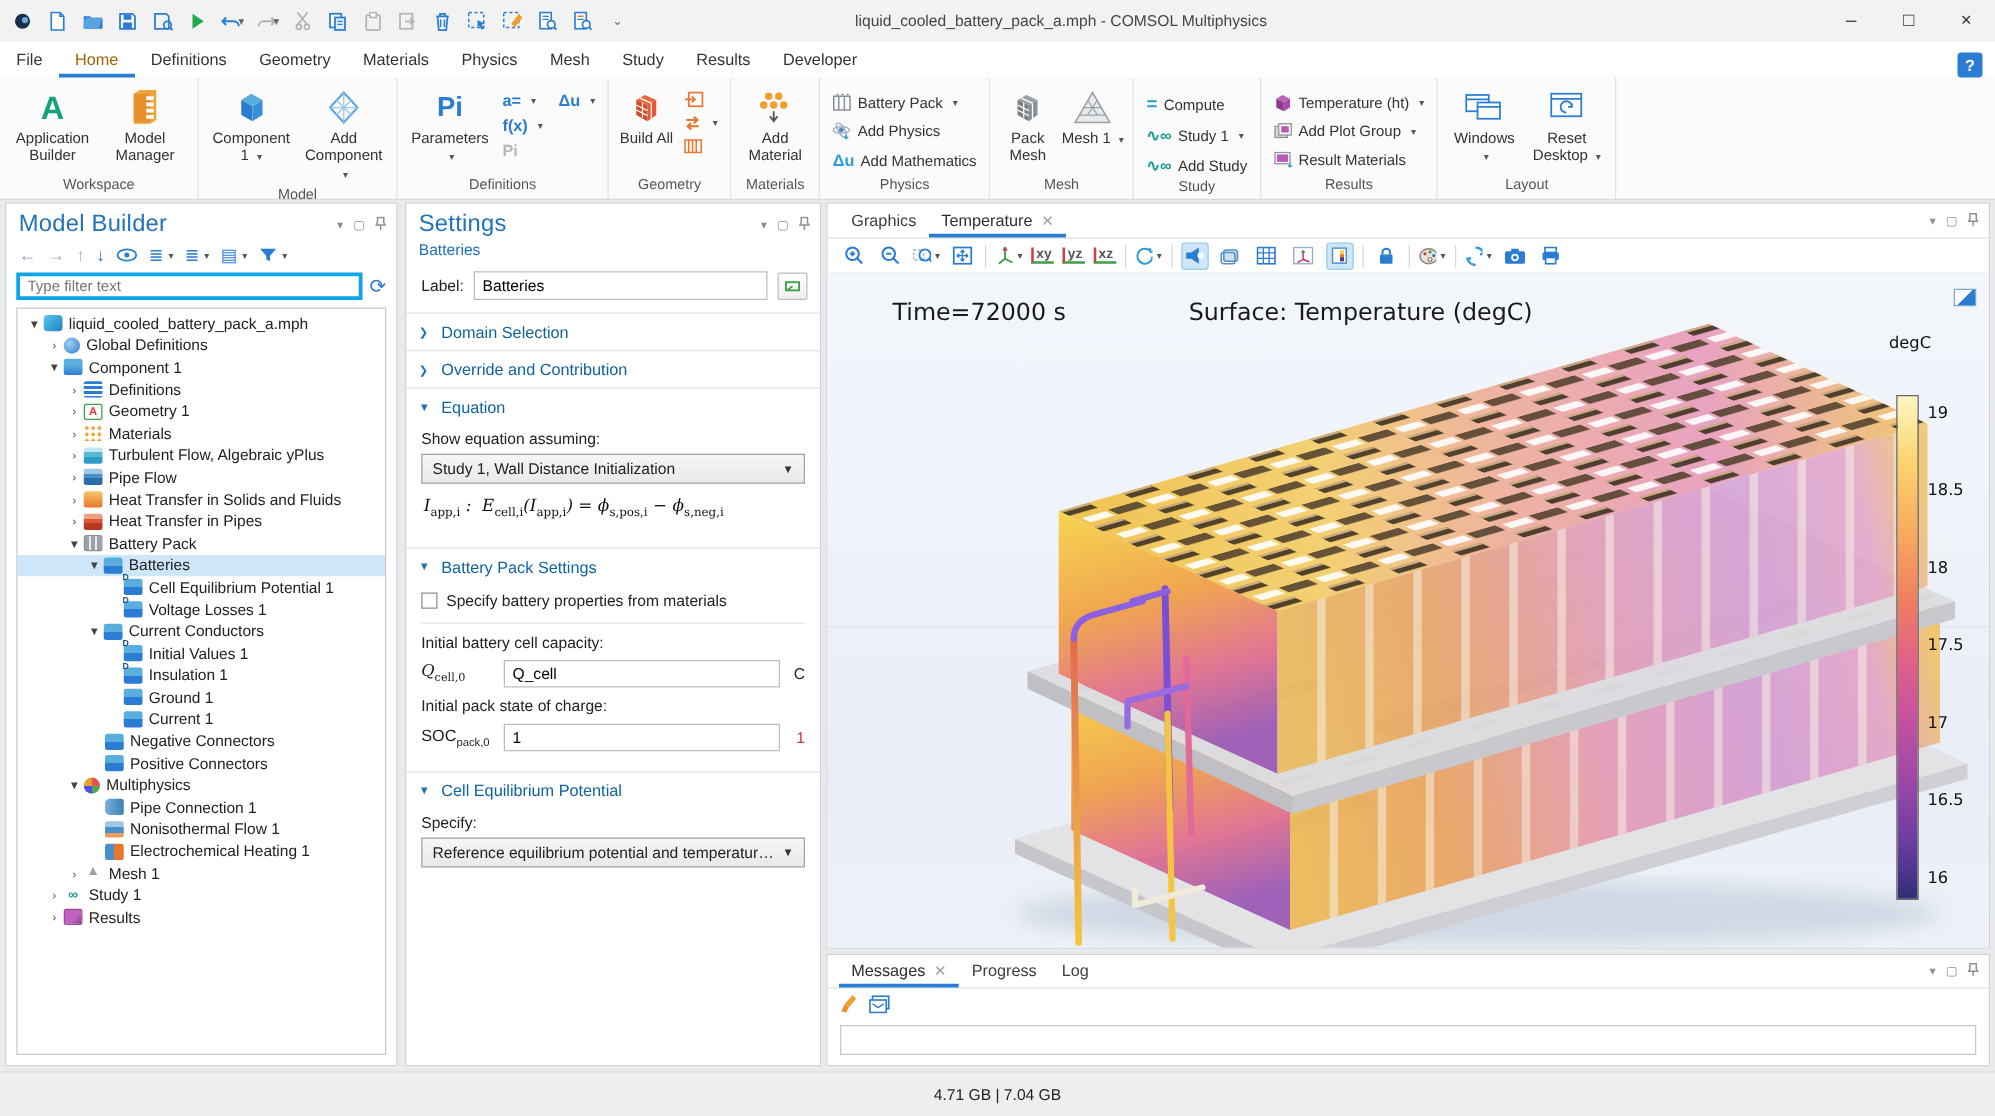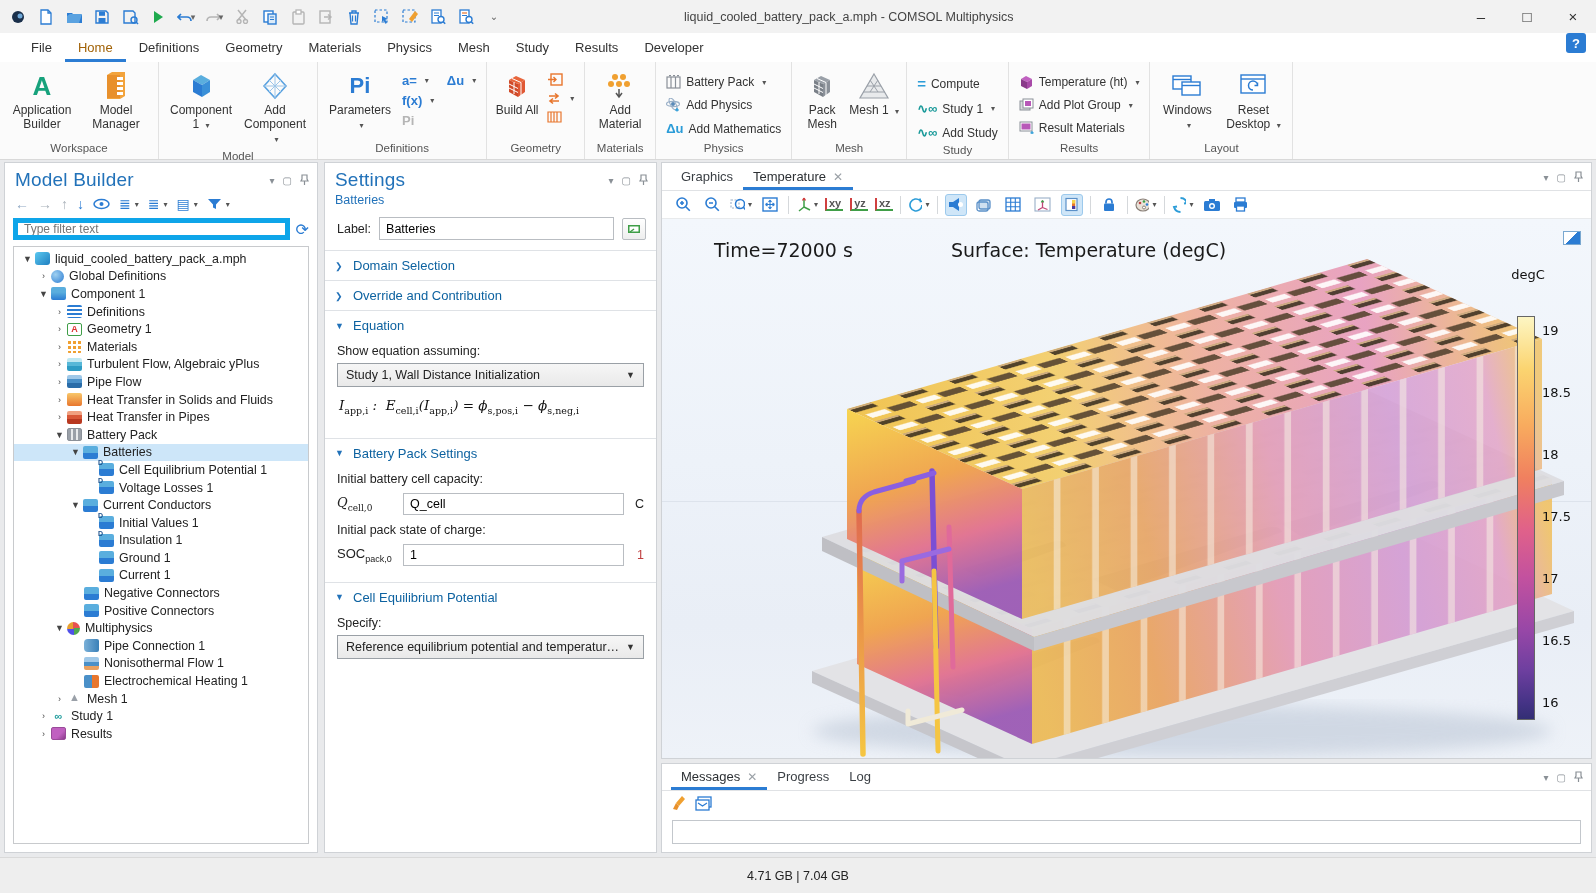--- a/index.html
+++ b/index.html
@@ -10,21 +10,21 @@
   .titlebar{height:33px;background:#f2f2f2;display:flex;align-items:center;padding-left:6px;flex:0 0 auto}
   .qat{display:flex;align-items:center;gap:4px}
   .qbtn{width:24px;height:24px;display:flex;align-items:center;justify-content:center;border-radius:3px}
   .qbtn svg{display:block}
   .chev{font-size:9px;color:#666;margin-left:-2px}
   .title-text{margin-left:178px;color:#444;font-size:12.5px;white-space:nowrap}
   .wincontrols{margin-left:auto;display:flex;height:33px}
   .wc{width:46px;height:33px;display:flex;align-items:center;justify-content:center;color:#333;font-size:15px}
 
   
-  .menubar{height:29px;background:#fff;display:flex;align-items:flex-start;padding-left:18px;flex:0 0 auto;position:relative}
+  .menubar{height:29px;background:#fff;display:flex;align-items:flex-end;flex:0 0 auto;position:relative}
   .menu-item{padding:0 13px;height:29px;display:flex;align-items:center;color:#333;font-size:13px}
   .menu-item.active{color:#a16207;box-shadow:inset 0 -3px 0 #2b7cd3}
   .help-btn{margin-left:auto;margin-right:10px;width:20px;height:20px;background:#2b7cd3;color:#fff;border-radius:3px;display:flex;align-items:center;justify-content:center;font-weight:bold;font-size:13px}
 
   
   .ribbon{height:98px;background:#fbfbfb;border-bottom:1px solid #d9d9d9;display:flex;flex:0 0 auto}
   .rgroup{display:flex;flex-direction:column;border-right:1px solid #e2e2e2;padding:4px 6px 0 6px}
   .rgroup-body{flex:1;display:flex;align-items:flex-start;gap:2px}
   .rgroup-label{height:20px;text-align:center;color:#555;font-size:11.5px;line-height:18px}
   .rbig{width:72px;display:flex;flex-direction:column;align-items:center;padding-top:3px;border-radius:3px;text-align:center}
@@ -43,21 +43,21 @@
   .panel{position:absolute;background:#fff;border:1px solid #cfd2d6}
   .phead{display:flex;align-items:center;padding:6px 8px 0 10px}
   .ptitle{color:#2272b9;font-size:19px;font-weight:400;letter-spacing:.2px}
   .pcorner{margin-left:auto;display:flex;gap:8px;align-items:center;color:#8a9096;font-size:10px}
 
   
   #mb{left:4px;top:2px;width:314px;bottom:4px;display:flex;flex-direction:column}
   .mb-tools{display:flex;align-items:center;gap:9px;padding:5px 8px 4px 10px;color:#2b7cd3;font-size:14px}
   .mbt{display:flex;align-items:center;gap:1px}
   .mb-filter{display:flex;align-items:center;margin:2px 8px 6px 8px;gap:6px}
-  .mb-filter input{flex:1;height:22px;border:5px solid #0ea5e9;padding:0 6px;font-size:12px;color:#555;font-family:"Liberation Sans",sans-serif}
+  .mb-filter input{flex:1;height:22px;border:3px solid #0ea5e9;padding:0 6px;font-size:12px;color:#555;font-family:"Liberation Sans",sans-serif}
   .refr{color:#2b7cd3;font-size:16px}
   .tree{flex:1;border:1px solid #c8cacd;margin:0 8px 8px 8px;overflow:hidden;padding-top:3px;background:#fff}
   .trow{height:17.6px;display:flex;align-items:center;font-size:12.4px;color:#222;white-space:nowrap}
   .trow.sel{background:#cde6f9}
   .tw{width:15px;text-align:center;color:#444;font-size:9px;flex:0 0 auto}
   .ti{width:15px;height:13px;border-radius:2px;margin-right:5px;flex:0 0 auto;position:relative;font-size:9px;display:flex;align-items:center;justify-content:center;color:#fff}
   .ic-mph{background:linear-gradient(135deg,#5bc8f0,#1f7fc0);transform:rotate(0deg);border-radius:3px}
   .ic-globe{background:radial-gradient(circle at 35% 35%,#9fd0f0,#2b7cd3);border-radius:50%;width:13px}
   .ic-comp{background:linear-gradient(180deg,#5aaede 40%,#2b7cd3)}
   .ic-defs{background:repeating-linear-gradient(180deg,#2b7cd3 0 2px,#fff 2px 4px)}
@@ -767,20 +767,24 @@
             <span class="selarrow">▼</span>
           </div>
         <div class="formula"><span>I</span><sub>app,i</sub>&nbsp;<span>:</span>&nbsp;&nbsp;<span>E</span><sub>cell,i</sub><span>(I</span><sub>app,i</sub><span>) = ϕ</span><sub>s,pos,i</sub> <span>− ϕ</span><sub>s,neg,i</sub></div>
       </div>
 
       <div class="sec">
           <span class="ar">▼</span>
           <span>Battery Pack Settings</span>
         </div>
       <div class="s-body">
+        <div class="chkrow">
+          <span class="cb"></span>
+          <span>Specify battery properties from materials</span>
+        </div>
         <div class="s-cap">Initial battery cell capacity:</div>
         <div class="fieldrow">
           <span class="sym"><span>Q</span><sub>cell,0</sub></span>
           <input value="Q_cell" style="">
           <span class="unit">C</span>
         </div>
         <div class="s-cap">Initial pack state of charge:</div>
         <div class="fieldrow">
           <span class="sym up"><span>SOC</span><sub>pack,0</sub></span>
           <input value="1" style="">

